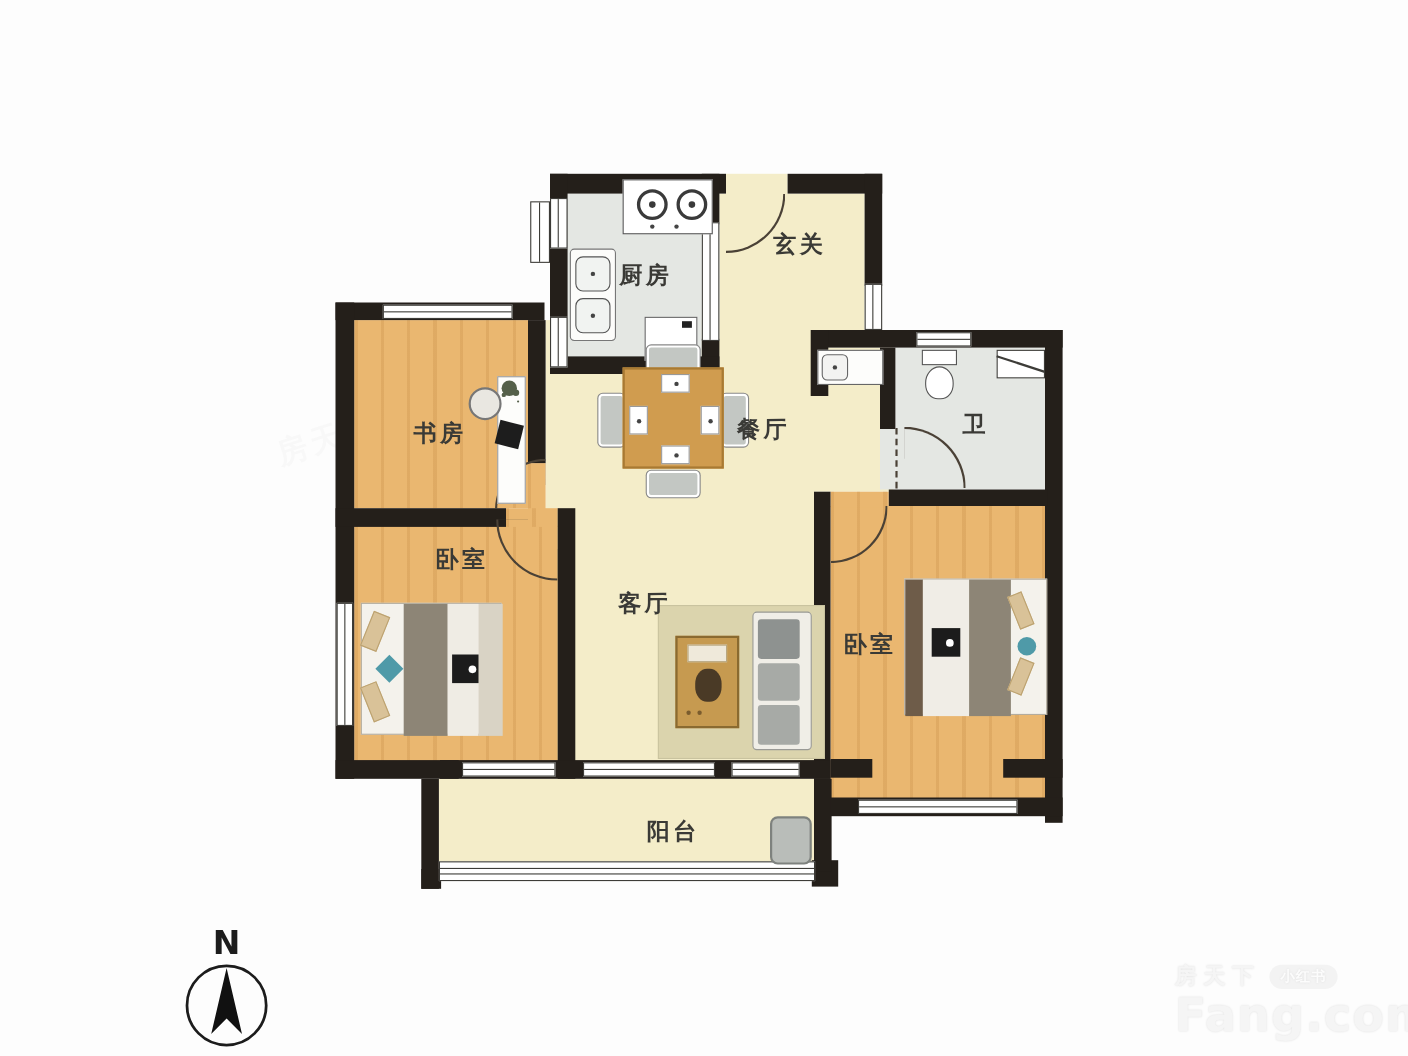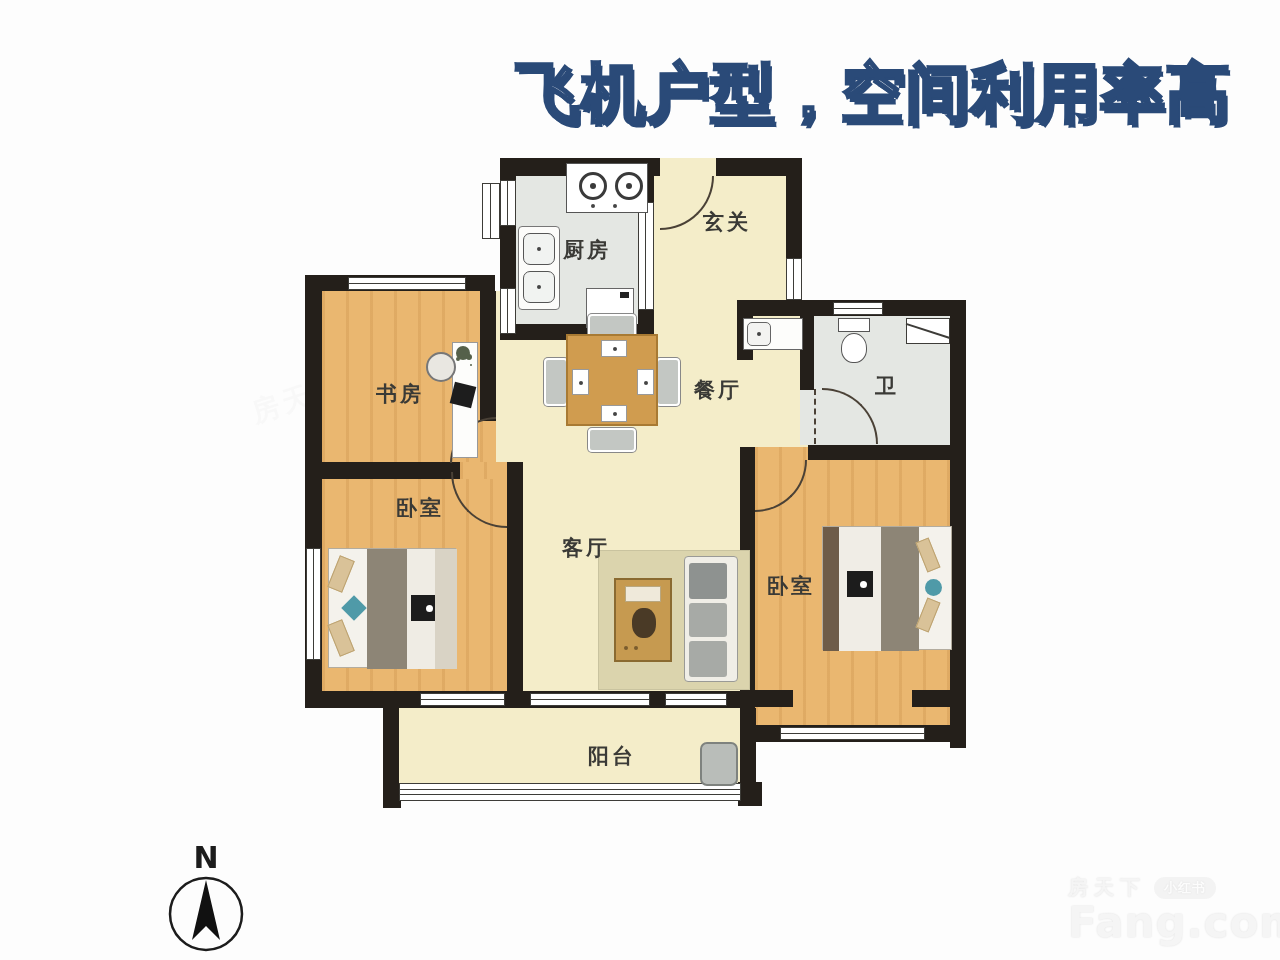--- a/index.html
+++ b/index.html
@@ -59,21 +59,20 @@
 </head>
 <body>
 
 <div class="canvas">
 
   <div class="ghost" style="left:250px;top:380px;">房天下</div>
   <div class="ghost" style="left:650px;top:230px;">房天下</div>
   <div class="ghost" style="left:480px;top:600px;">房天下</div>
   <div class="ghost" style="left:860px;top:520px;">房天下</div>
 
-  <div class="title">飞机户型，空间利用率高</div>
 
   <div class="floor cream" style="left:654px;top:176px;width:132px;height:130px;"></div>
   <div class="floor cream" style="left:496px;top:291px;width:244px;height:404px;"></div>
   <div class="floor cream" style="left:740px;top:316px;width:72px;height:131px;"></div>
   <div class="floor cream" style="left:399px;top:708px;width:346px;height:80px;"></div>
   <div class="floor cream" style="left:660px;top:158px;width:56px;height:20px;"></div>
   <div class="floor tile" style="left:516px;top:176px;width:122px;height:150px;"></div>
   <div class="floor tile" style="left:814px;top:316px;width:136px;height:129px;"></div>
   <div class="floor tile" style="left:800px;top:390px;width:14px;height:55px;"></div>
   <div class="floor wood" style="left:322px;top:291px;width:158px;height:171px;"></div>
@@ -218,21 +217,21 @@
     <div class="furn" style="left:98px;top:12px;width:14px;height:32px;background:#d9c298;border:1px solid #bca270;transform:rotate(-22deg);"></div>
     <div class="furn" style="left:98px;top:72px;width:14px;height:32px;background:#d9c298;border:1px solid #bca270;transform:rotate(22deg);"></div>
     <div class="furn" style="left:102px;top:52px;width:17px;height:17px;border-radius:50%;background:#4f9aa8;"></div>
   </div>
 
   <div class="furn" style="left:700px;top:742px;width:38px;height:44px;background:#b9bdb9;border:2px solid #7e827e;border-radius:7px;"></div>
 
   <div class="label" style="left:563px;top:236px;">厨房</div>
   <div class="label" style="left:703px;top:208px;">玄关</div>
   <div class="label" style="left:376px;top:380px;">书房</div>
-  <div class="label" style="left:694px;top:376px;font-family:Liberation Mono, monospace;">餐厅</div>
+  <div class="label" style="left:670px;top:376px;font-family:Liberation Mono, monospace;">餐厅</div>
   <div class="label" style="left:875px;top:372px;">卫</div>
   <div class="label" style="left:396px;top:494px;">卧室</div>
   <div class="label" style="left:562px;top:534px;">客厅</div>
   <div class="label" style="left:767px;top:572px;">卧室</div>
   <div class="label" style="left:548px;top:742px;margin-left:40px;">阳台</div>
 
   <div class="compass">
     <div class="n">N</div>
     <svg width="80" height="80" viewBox="0 0 80 80">
       <circle cx="40" cy="40" r="36" fill="none" stroke="#1c1c1c" stroke-width="2.5"></circle>

